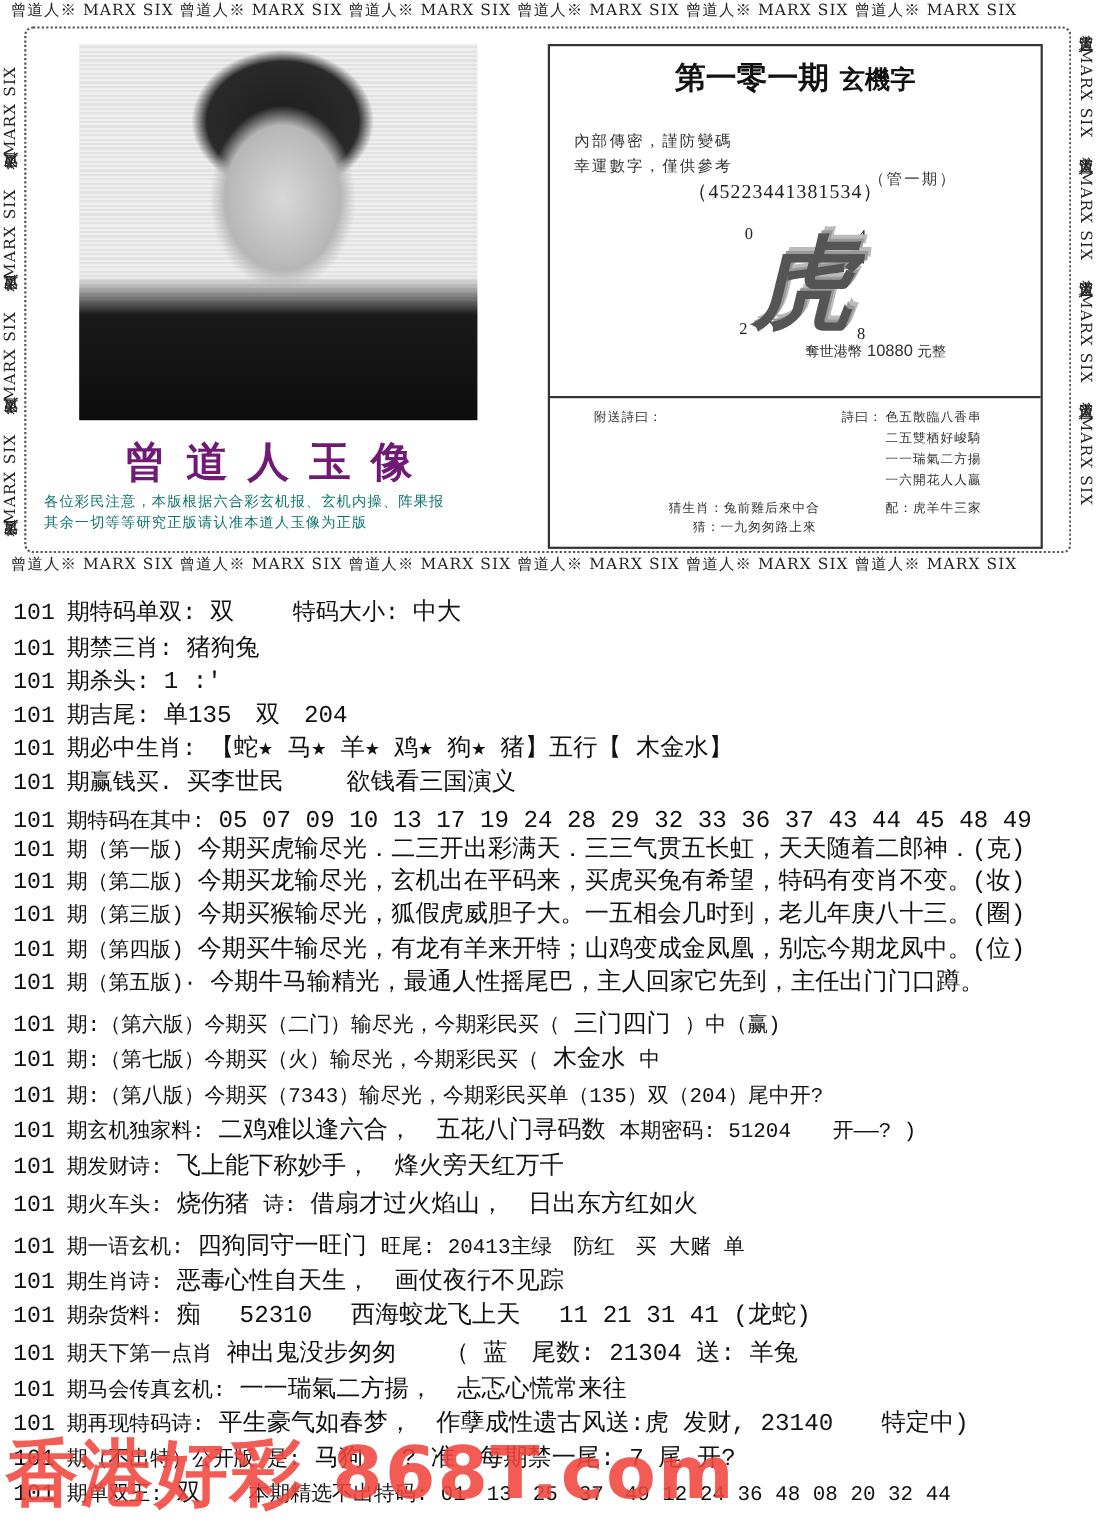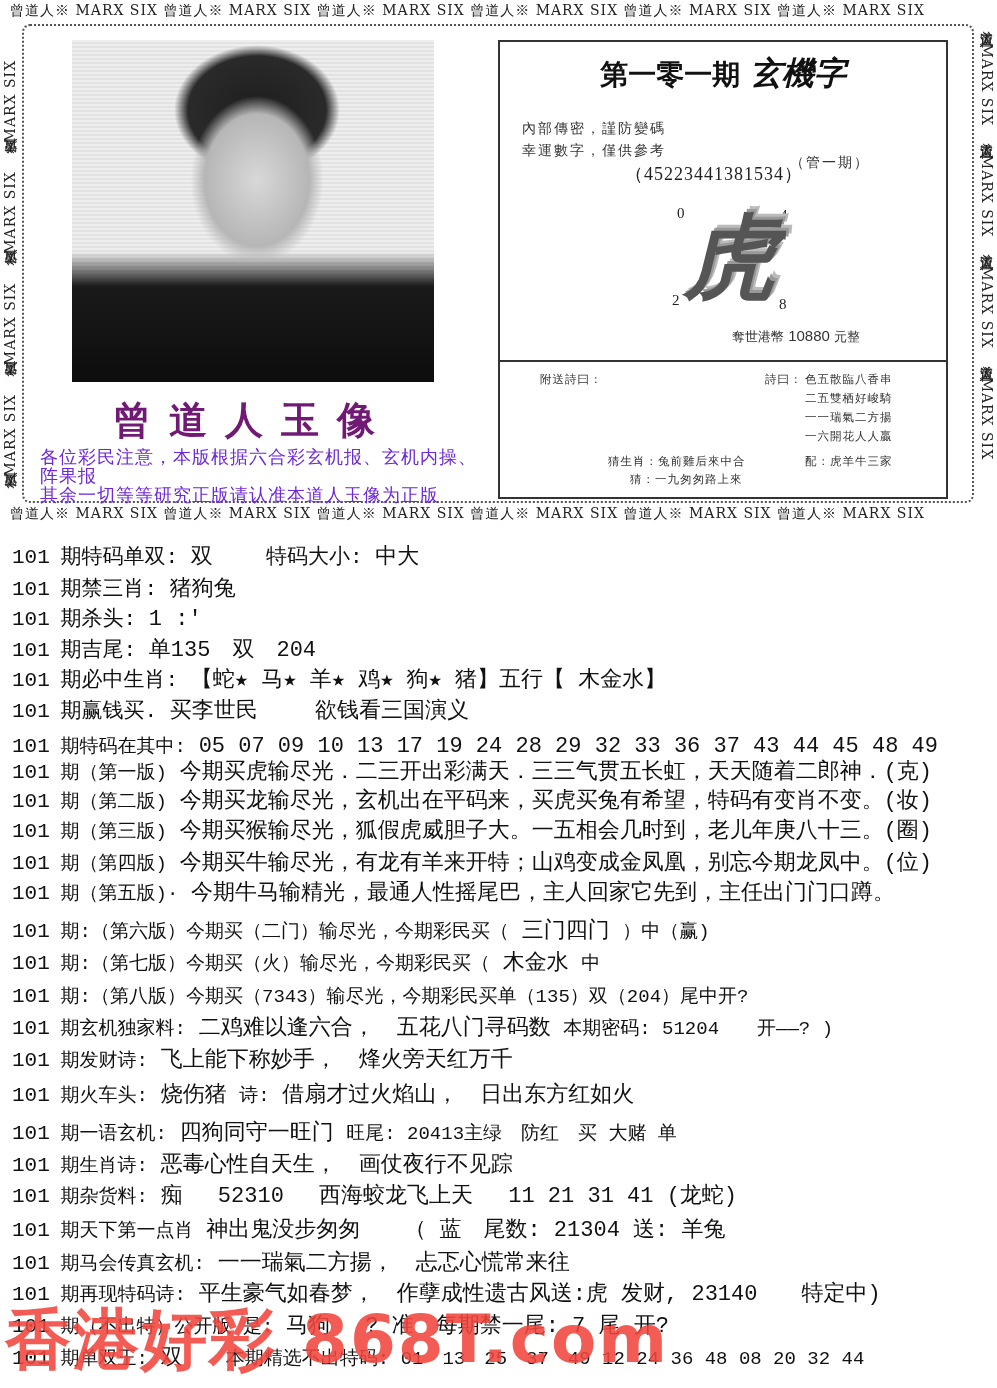--- a/index.html
+++ b/index.html
@@ -16,32 +16,32 @@
 
   
   .portrait { position:absolute; left:72px; top:40px; width:362px; height:342px;
     background:
       radial-gradient(ellipse 95px 120px at 185px 140px, #d8d8d8 0%, #b6b6b6 55%, rgba(0,0,0,0) 70%),
       radial-gradient(ellipse 115px 90px at 185px 70px, #1e1e1e 0%, #2a2a2a 60%, rgba(0,0,0,0) 72%),
       linear-gradient(to bottom, rgba(0,0,0,0) 0%, rgba(0,0,0,0) 62%, #1a1a1a 72%, #0d0d0d 100%),
       repeating-linear-gradient(0deg, #eee 0 2px, #e2e2e2 2px 4px);
   }
   .portrait-caption { position:absolute; left:72px; top:395px; width:362px; text-align:center; font-family:Liberation Sans, sans-serif; font-weight:bold; font-size:38px; letter-spacing:18px; color:#701a75; }
-  .notice { position:absolute; left:40px; top:447px; width:440px; font-family:"DejaVu Serif", serif; font-size:18px; line-height:19px; color:#6d28d9; letter-spacing:1px; }
+  .notice { position:absolute; left:40px; top:447px; width:440px; font-family:"DejaVu Serif", serif; font-size:13px; line-height:19px; color:#0f766e; letter-spacing:1px; }
 
   
   .xuanji-box { position:absolute; left:498px; top:40px; width:446px; height:455px; border:2px solid #333; border-top-width:2px; }
   .xuanji-title { position:absolute; left:0; top:10px; width:100%; text-align:center; font-family:"DejaVu Sans", sans-serif; font-weight:bold; font-size:28px; color:#111; }
-  .xuanji-title .big { font-size:32px;font-style:italic; }
+  .xuanji-title .big { font-size:23px; }
   .xline { position:absolute; font-family:"DejaVu Serif", serif; font-size:14px; color:#333; letter-spacing:2px; white-space:nowrap; }
   .lucky-num { position:absolute; left:125px; top:120px; font-family:"Liberation Serif", serif; font-size:18px; letter-spacing:1px; color:#222; }
   .tiger { position:absolute; left:180px; top:160px; width:100px; height:110px; font-family:"DejaVu Serif", serif; font-size:92px; font-weight:bold; line-height:110px; text-align:center;
     color:#555; text-shadow:3px -3px 0 #999, 6px -6px 0 #bbb; font-style:italic; }
   .corner-digit { position:absolute; font-family:"Liberation Serif", serif; font-size:15px; color:#222; }
-  .prize { position:absolute; left:232px; top:285px; font-family:"DejaVu Serif", serif; font-size:13px; color:#333; }
+  .prize { position:absolute; left:232px; top:269px; font-family:"DejaVu Serif", serif; font-size:13px; color:#333; }
   .prize .amt { font-family:"Liberation Sans", sans-serif; font-size:15px; }
   .box-divider { position:absolute; left:0; top:318px; width:446px; border-top:2px solid #333; }
   .poem { position:absolute; font-family:"DejaVu Serif", serif; font-size:11.5px; color:#333; letter-spacing:1px; white-space:nowrap; line-height:19px; }
 
   
   .line { position:absolute; left:12px; white-space:nowrap; font-family:Liberation Mono, monospace; font-size:21px; color:#111; height:28px; line-height:28px; }
   .line .no { display:inline-block; width:36px; }
   .line .lbl { display:inline; }
   .line .val { display:inline; font-size:22px; }
   .line .sm { font-size:19px; }

